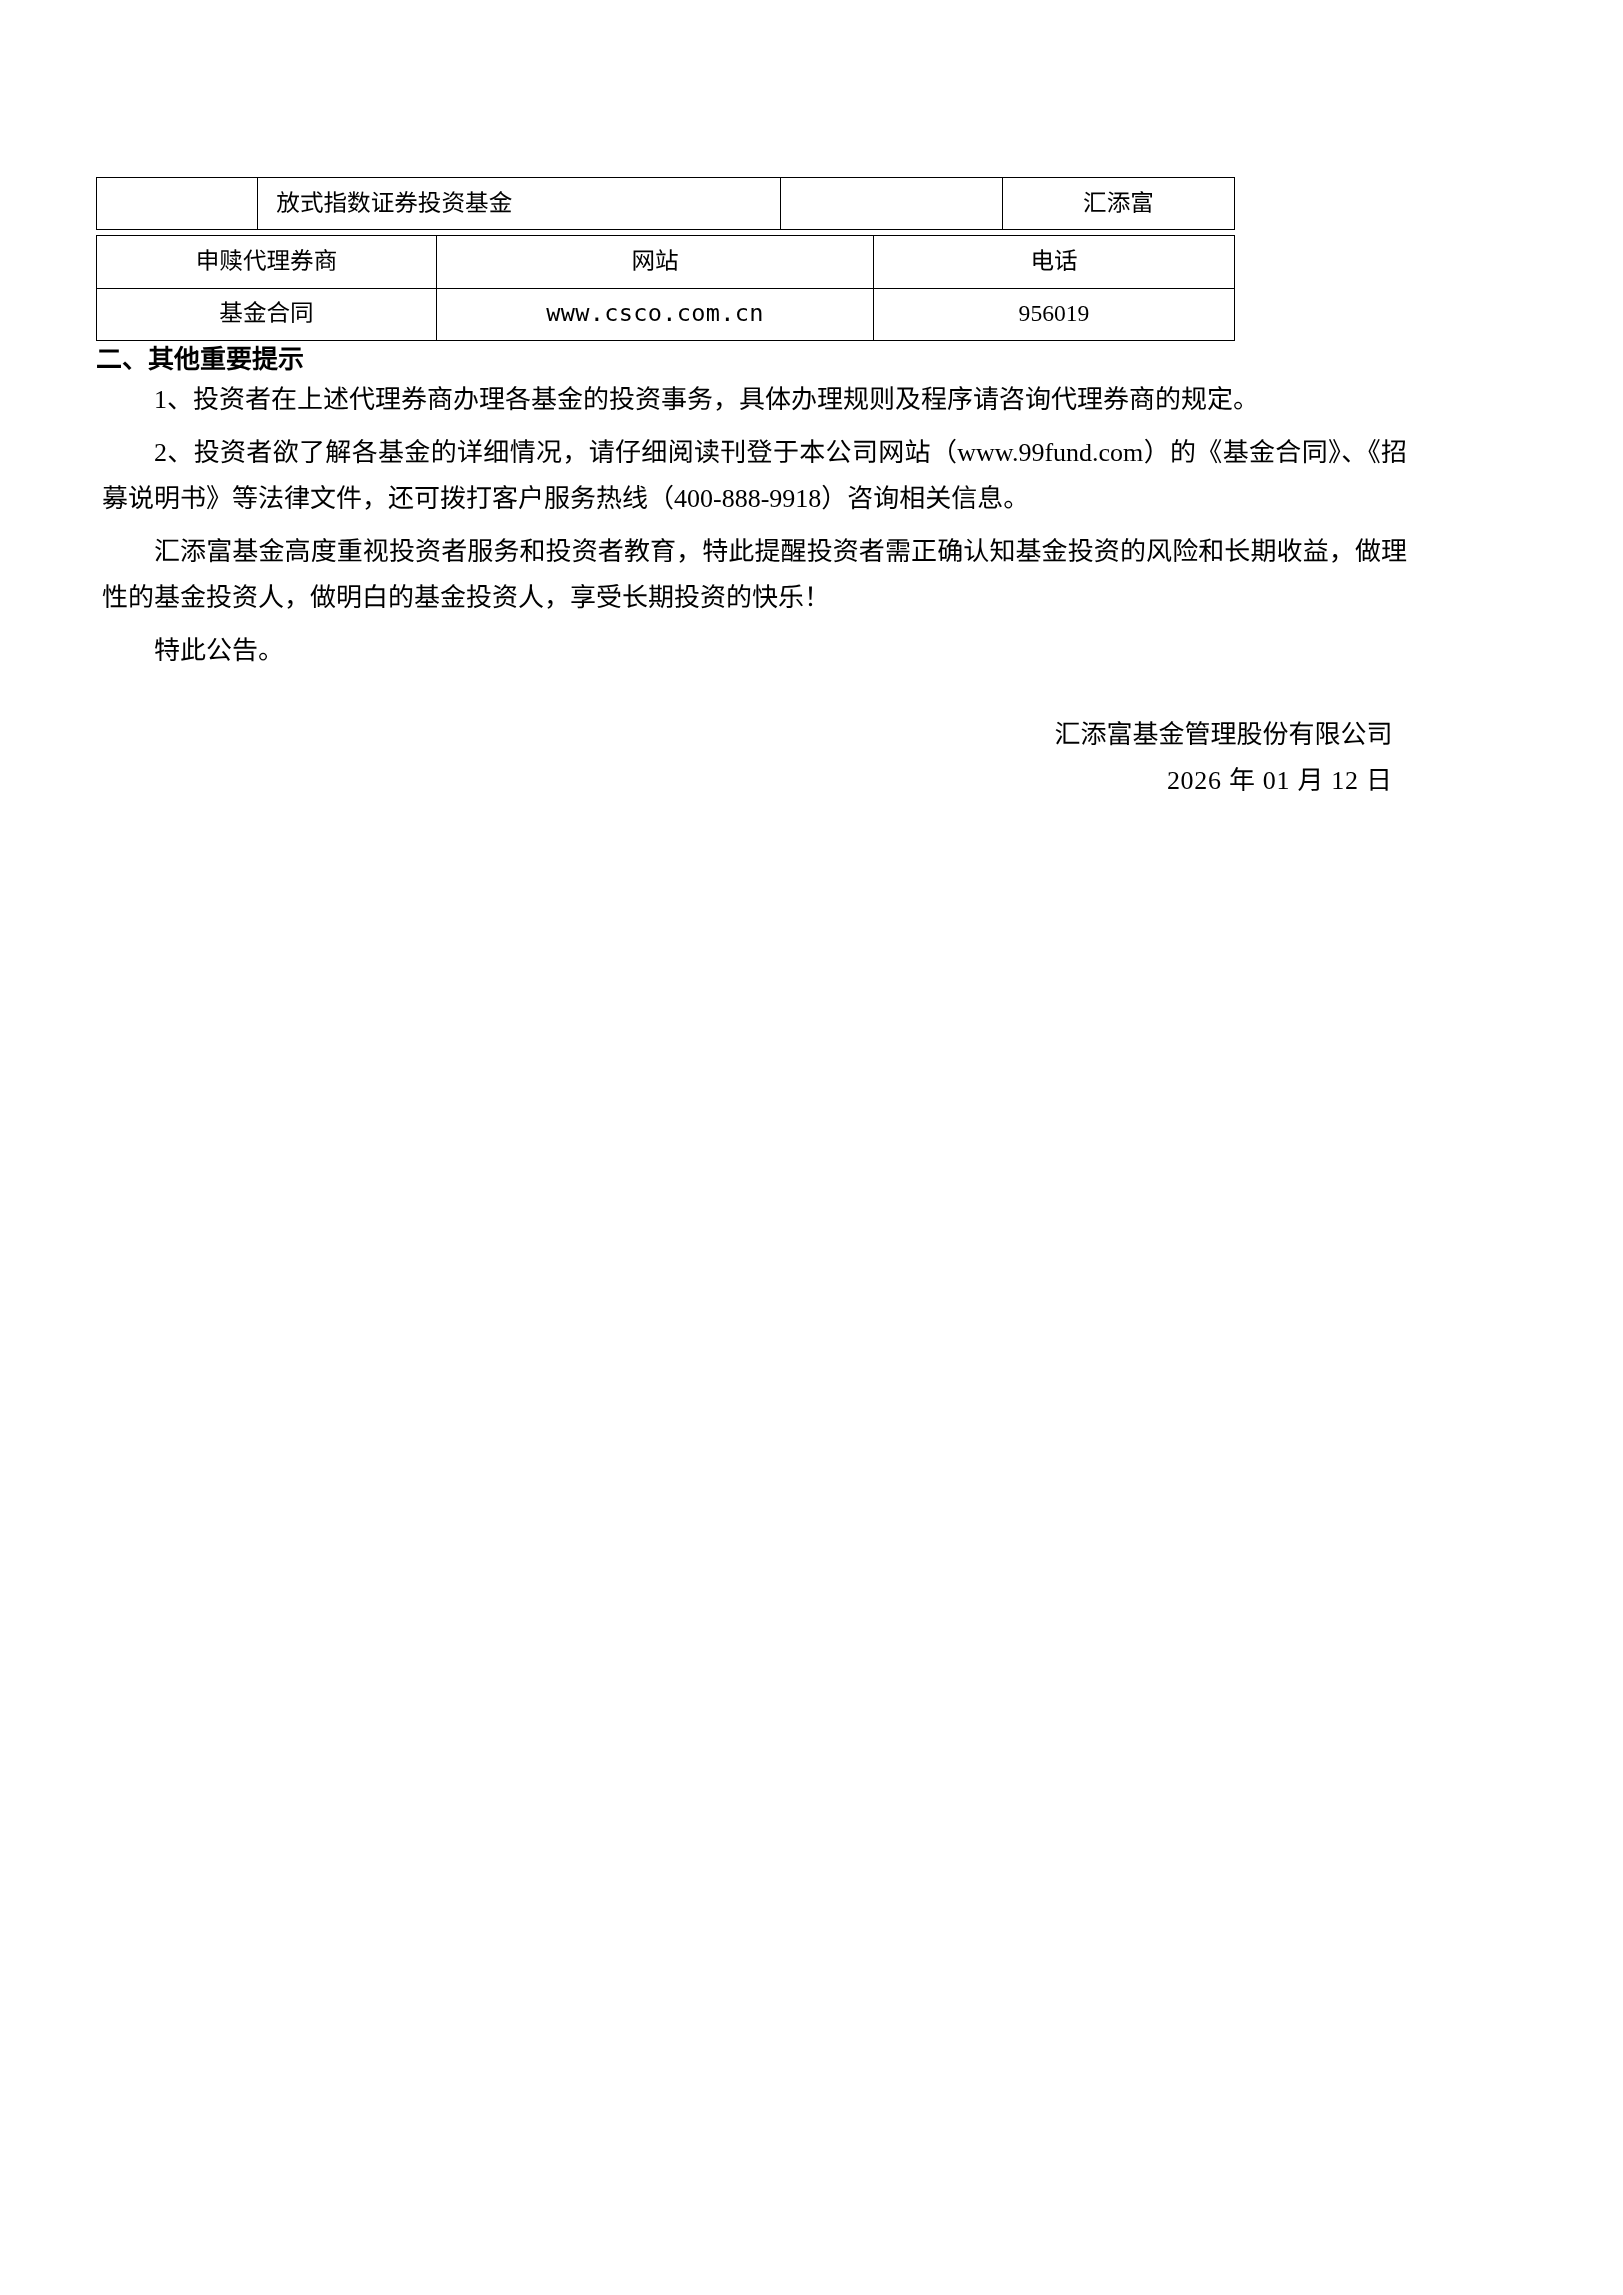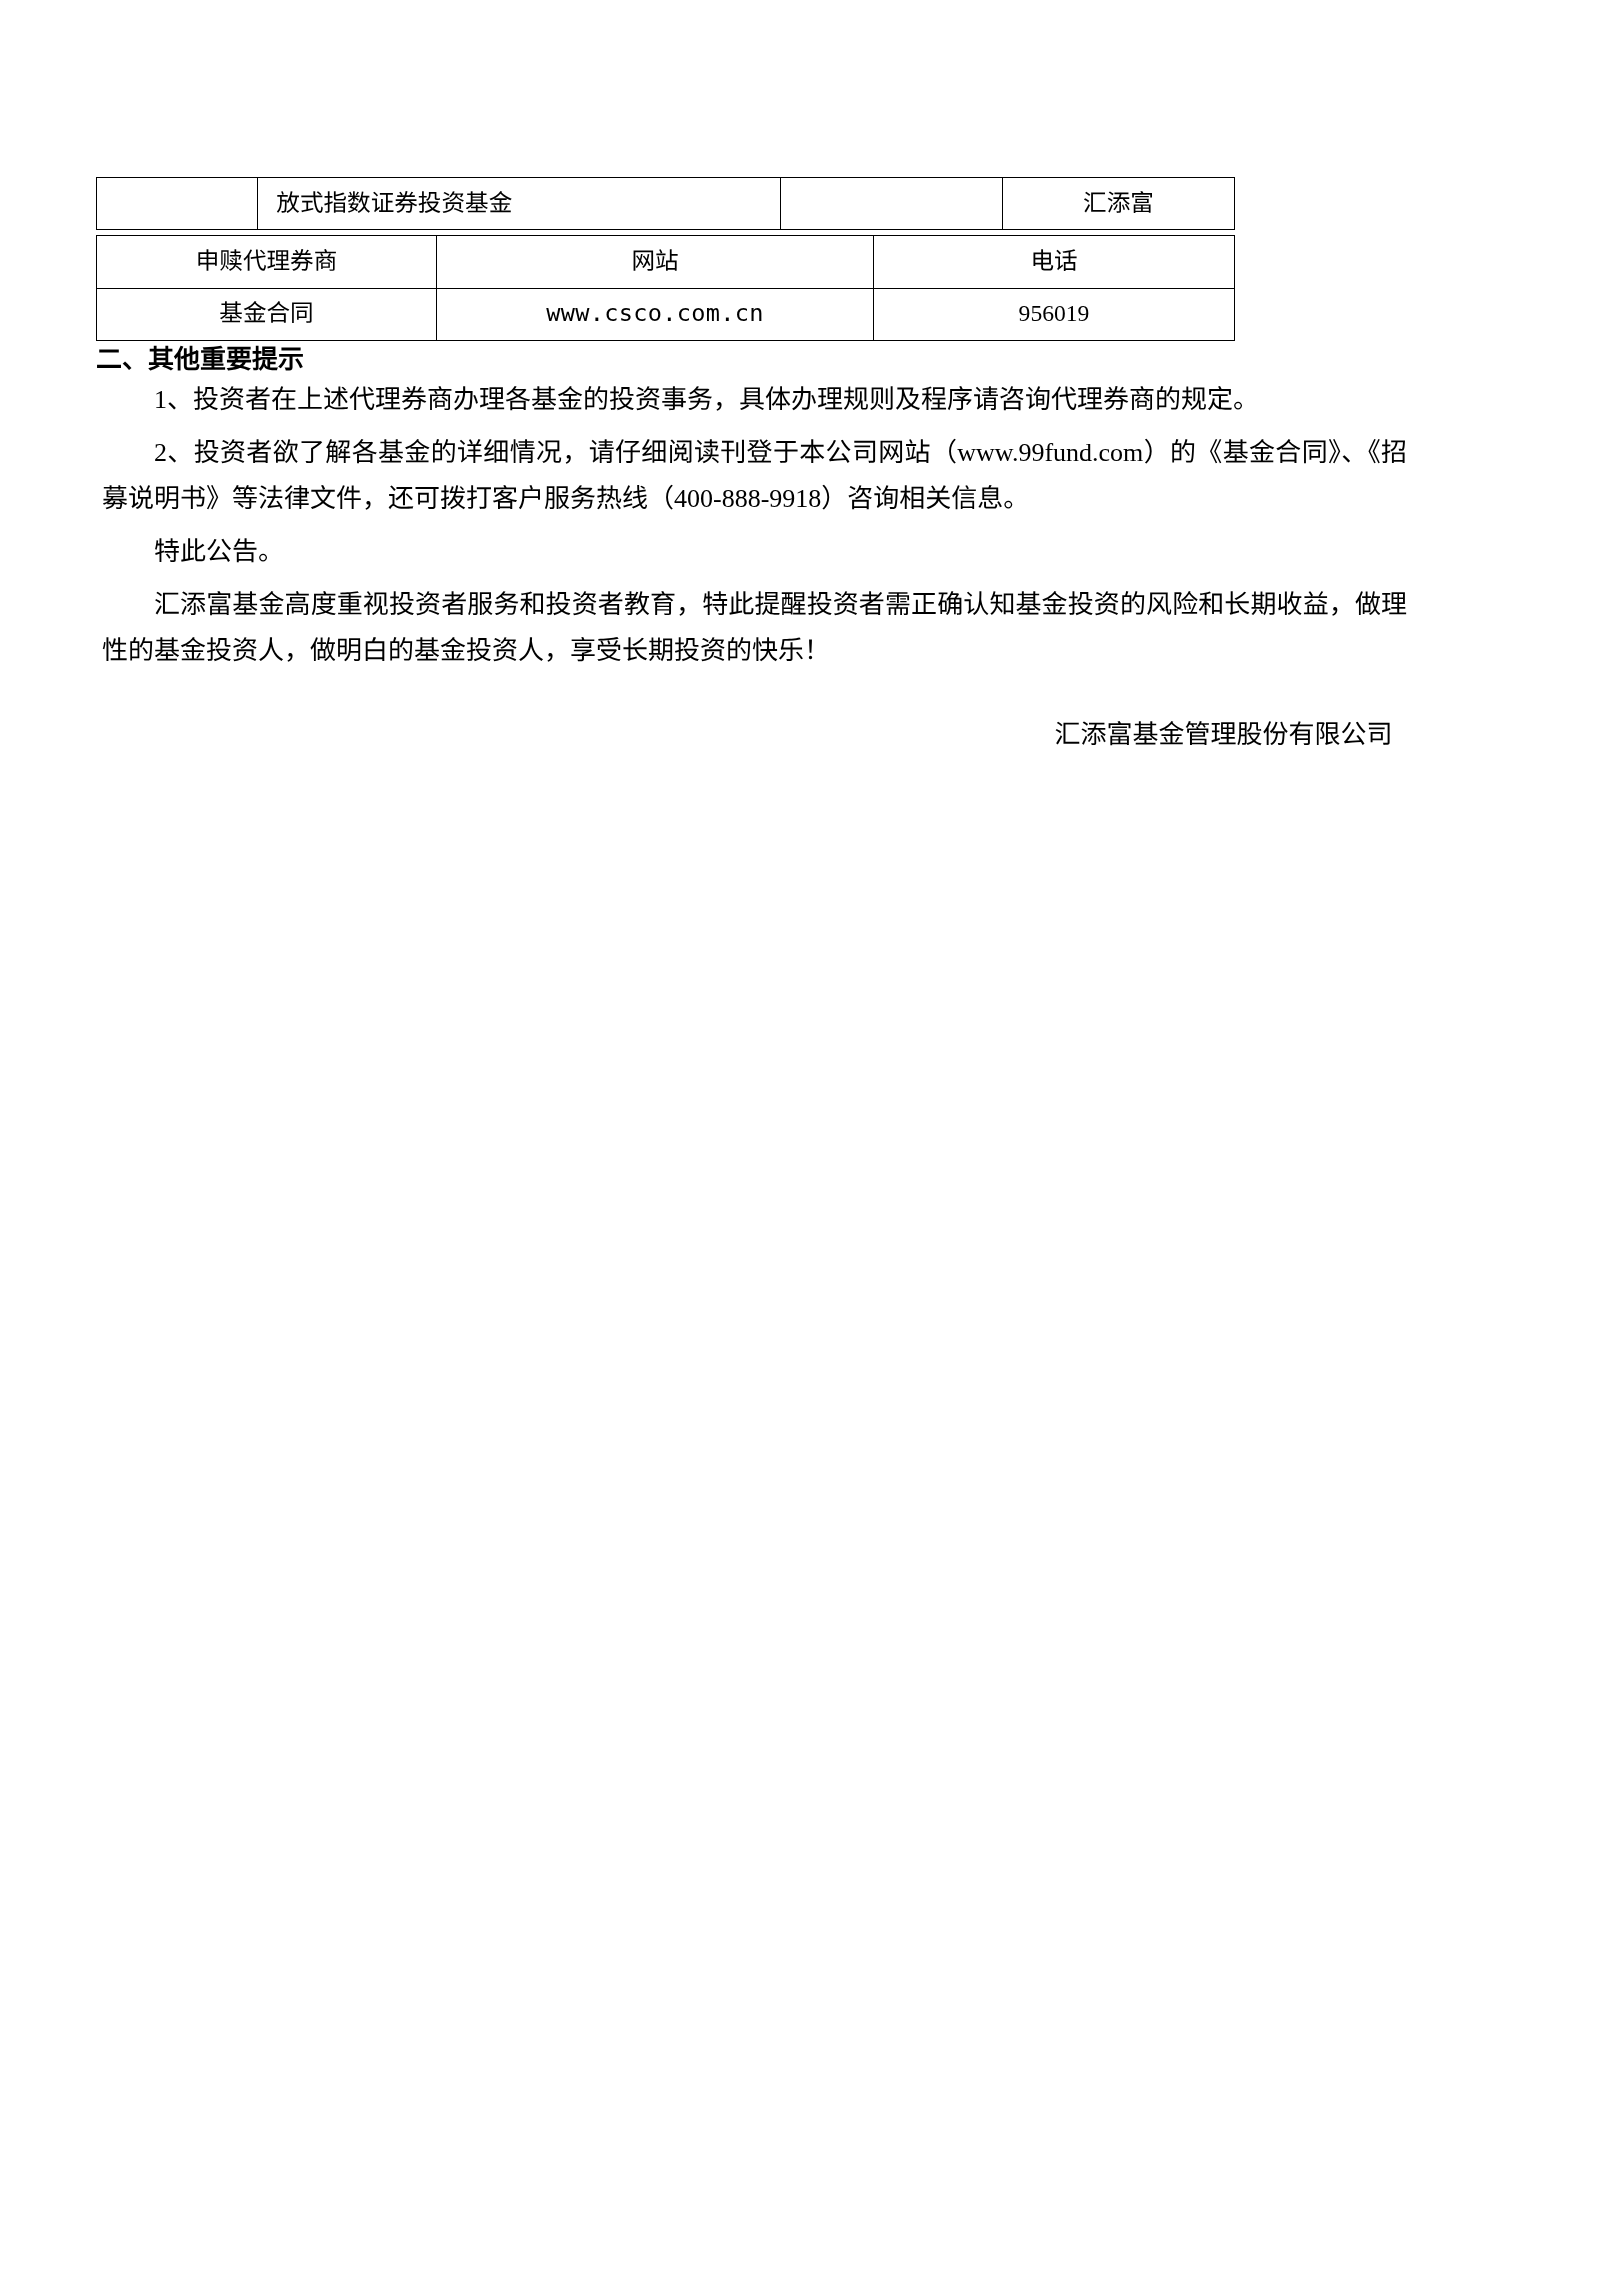--- a/index.html
+++ b/index.html
@@ -122,21 +122,22 @@
         <td class="b2 mono">www.csco.com.cn</td>
         <td class="b3">956019</td>
       </tr>
     </tbody>
   </table>
 
   <h2 class="section-heading h-sec2">二、其他重要提示</h2>
 
   <p class="body-p">1、投资者在上述代理券商办理各基金的投资事务，具体办理规则及程序请咨询代理券商的规定。</p>
   <p class="body-p">2、投资者欲了解各基金的详细情况，请仔细阅读刊登于本公司网站（www.99fund.com）的《基金合同》、《招募说明书》等法律文件，还可拨打客户服务热线（400-888-9918）咨询相关信息。</p>
+  <p class="body-p">汇添富基金高度重视投资者服务和投资者教育，特此提醒投资者需正确认知基金投资的风险和长期收益，做理性的基金投资人，做明白的基金投资人，享受长期投资的快乐！</p>
   <p class="body-p">特此公告。</p>
-  <p class="body-p">汇添富基金高度重视投资者服务和投资者教育，特此提醒投资者需正确认知基金投资的风险和长期收益，做理性的基金投资人，做明白的基金投资人，享受长期投资的快乐！</p>
 
   <div class="sign-block">
     <div>汇添富基金管理股份有限公司</div>
+    <div class="sign-date">2026 年 01 月 12 日</div>
   </div>
 
 </div>
 
 
 </body></html>

